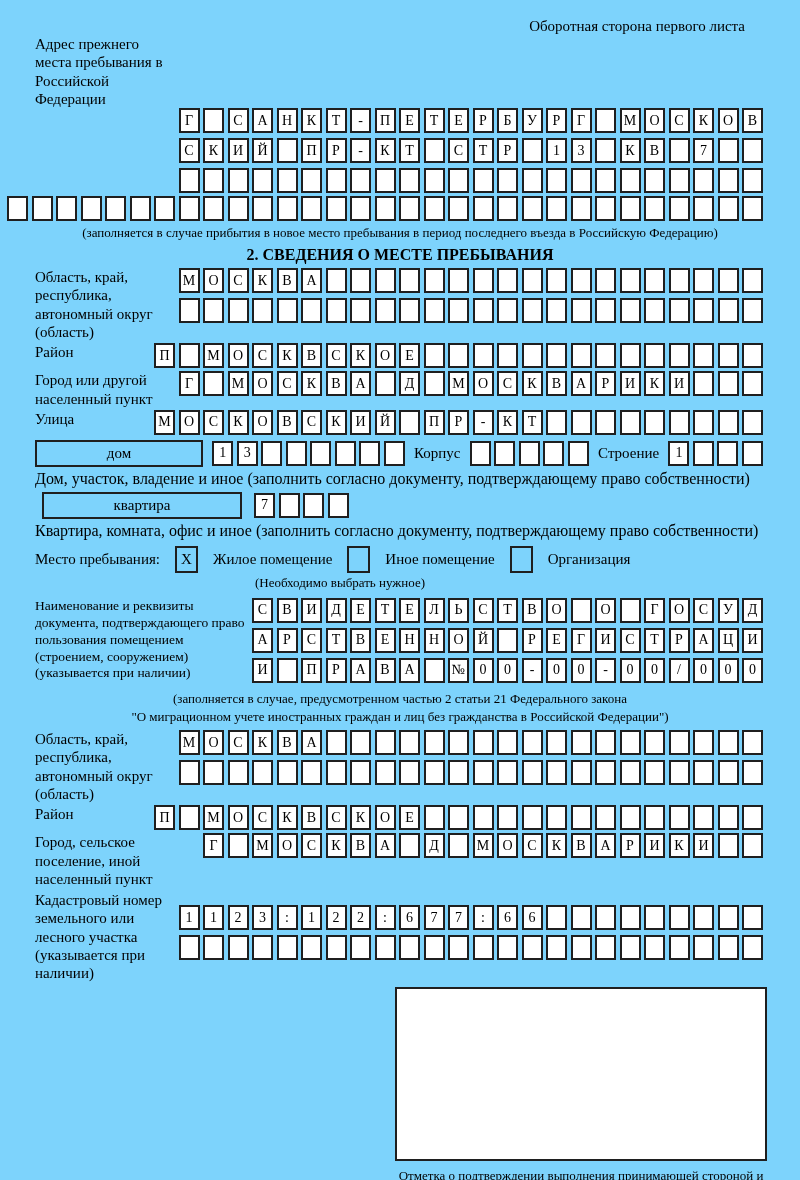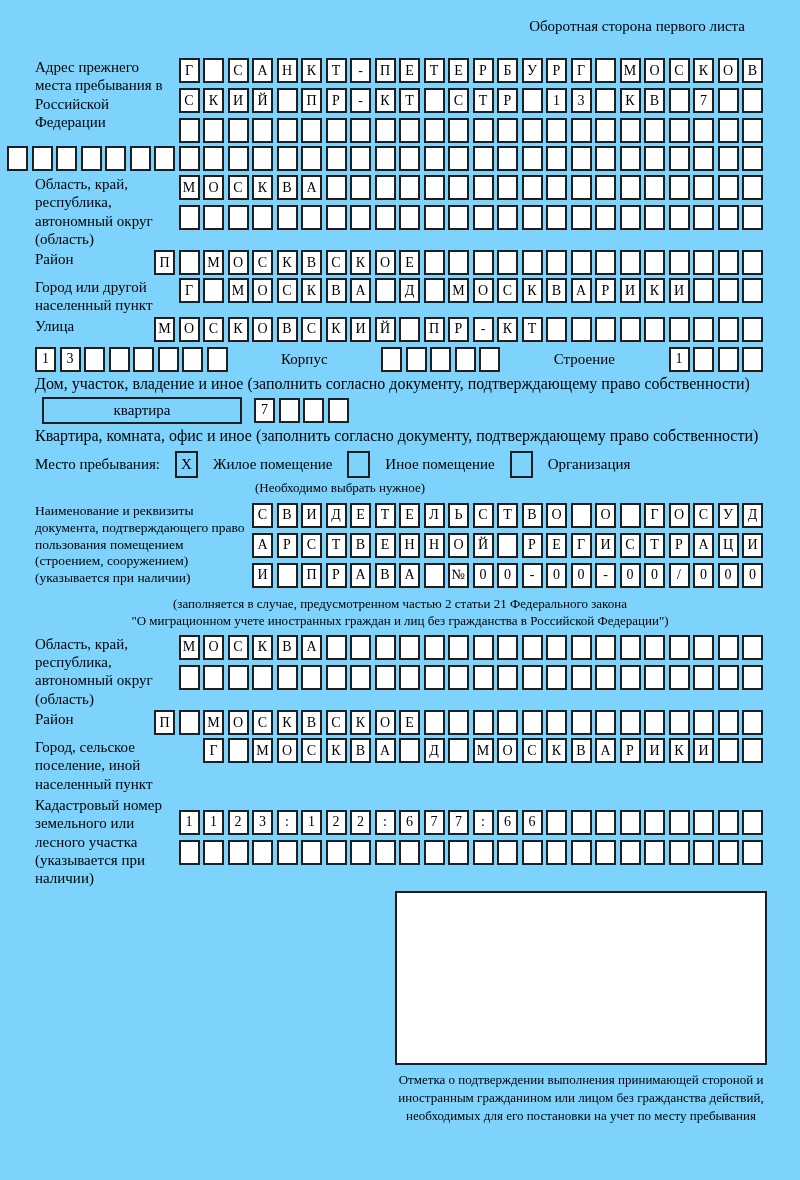--- a/index.html
+++ b/index.html
@@ -17,21 +17,21 @@
   .cell{
     width:21px;height:25px;border:2px solid #1f1f1f;box-sizing:border-box;
     display:inline-flex;align-items:center;justify-content:center;
     font-size:14px;flex:0 0 auto;background:#fff;
   }
   .fullrow{margin:3px 37px 0 7px;}
   .note{font-size:13px;text-align:center;}
   .noteleft{font-size:16px;text-align:left;padding-left:35px;padding-right:20px;}
   .h1{margin-top:5px;font-weight:bold;font-size:16px;text-align:center;}
   .h2{margin-top:9px;font-weight:bold;font-size:15.5px;text-align:center;}
-  .addr{margin-top:23px;}
+  .addr{flex-direction:column;}
   .w140{width:142px;}
   .w118{width:120px;}
   .w150{width:150px;}
   .w196{width:200px;}
   .w172{width:174px;}
   .w212{width:214px;font-size:13.5px;line-height:1.25;}
   .mt2{margin-top:2px;justify-content:space-between;}.mt3{margin-top:3px;}.mt4{margin-top:4px;}.mt5{margin-top:5px;}
   .bigbox{
     border:2px solid #1f1f1f;height:27px;box-sizing:border-box;
     display:flex;align-items:center;justify-content:center;font-size:15px;flex:0 0 auto;
@@ -168,21 +168,23 @@
       <span class="cell"></span>
       <span class="cell"></span>
       <span class="cell"></span>
       <span class="cell"></span>
       <span class="cell"></span>
       <span class="cell"></span>
       <span class="cell"></span>
       <span class="cell"></span>
       <span class="cell"></span>
     </div>
-
+  <div class="note mt4">(заполняется в случае прибытия в новое место пребывания в период последнего въезда в Российскую Федерацию)</div>
+
+  <div class="h1">2. СВЕДЕНИЯ О МЕСТЕ ПРЕБЫВАНИЯ</div>
 
   <div class="frow mt4">
     <div class="lbl w118">Область, край, республика, автономный округ (область)</div>
     <div class="rows">
       <div class="cellrow">
           <span class="cell">М</span>
           <span class="cell">О</span>
           <span class="cell">С</span>
           <span class="cell">К</span>
           <span class="cell">В</span>
@@ -327,20 +329,21 @@
           <span class="cell"></span>
           <span class="cell"></span>
           <span class="cell"></span>
           <span class="cell"></span>
           <span class="cell"></span>
         </div>
     </div>
   </div>
 
   <div class="house-row">
+    <div class="bigbox" style="width:168px;">дом</div>
     <div class="cellrow">
         <span class="cell">1</span>
         <span class="cell">3</span>
         <span class="cell"></span>
         <span class="cell"></span>
         <span class="cell"></span>
         <span class="cell"></span>
         <span class="cell"></span>
         <span class="cell"></span>
       </div>

